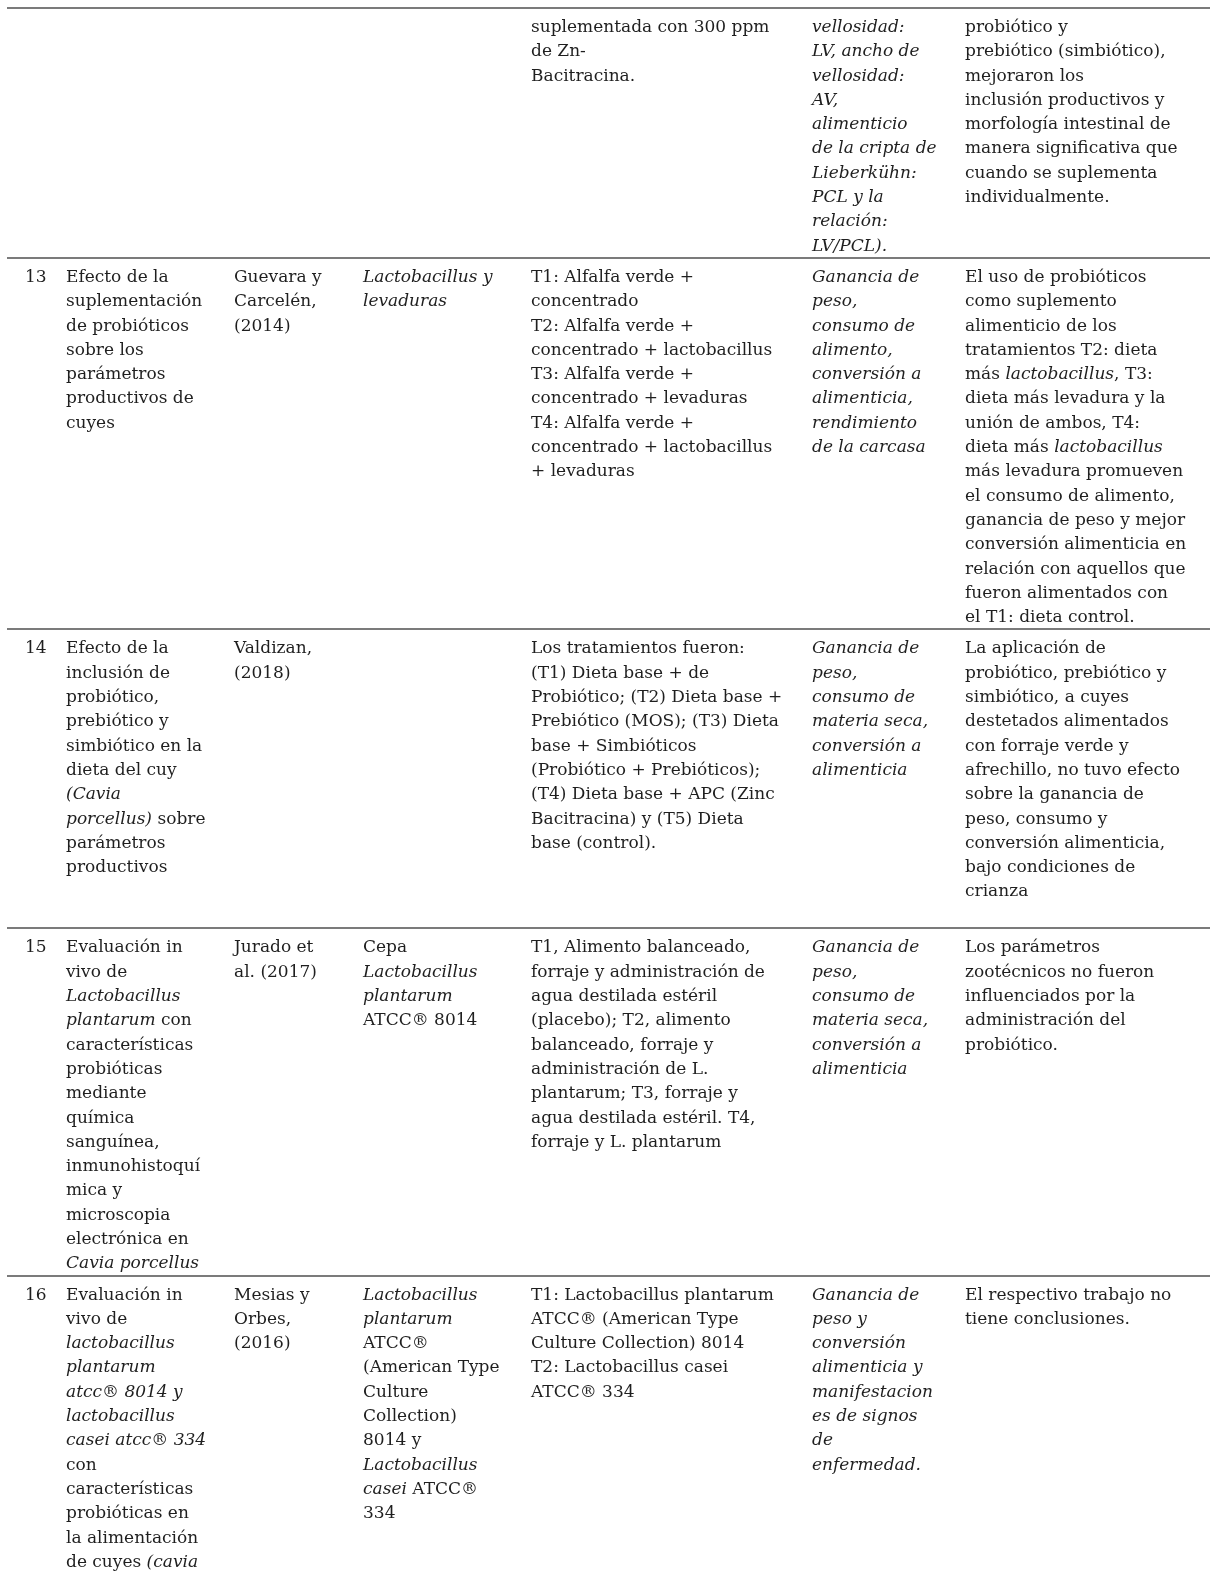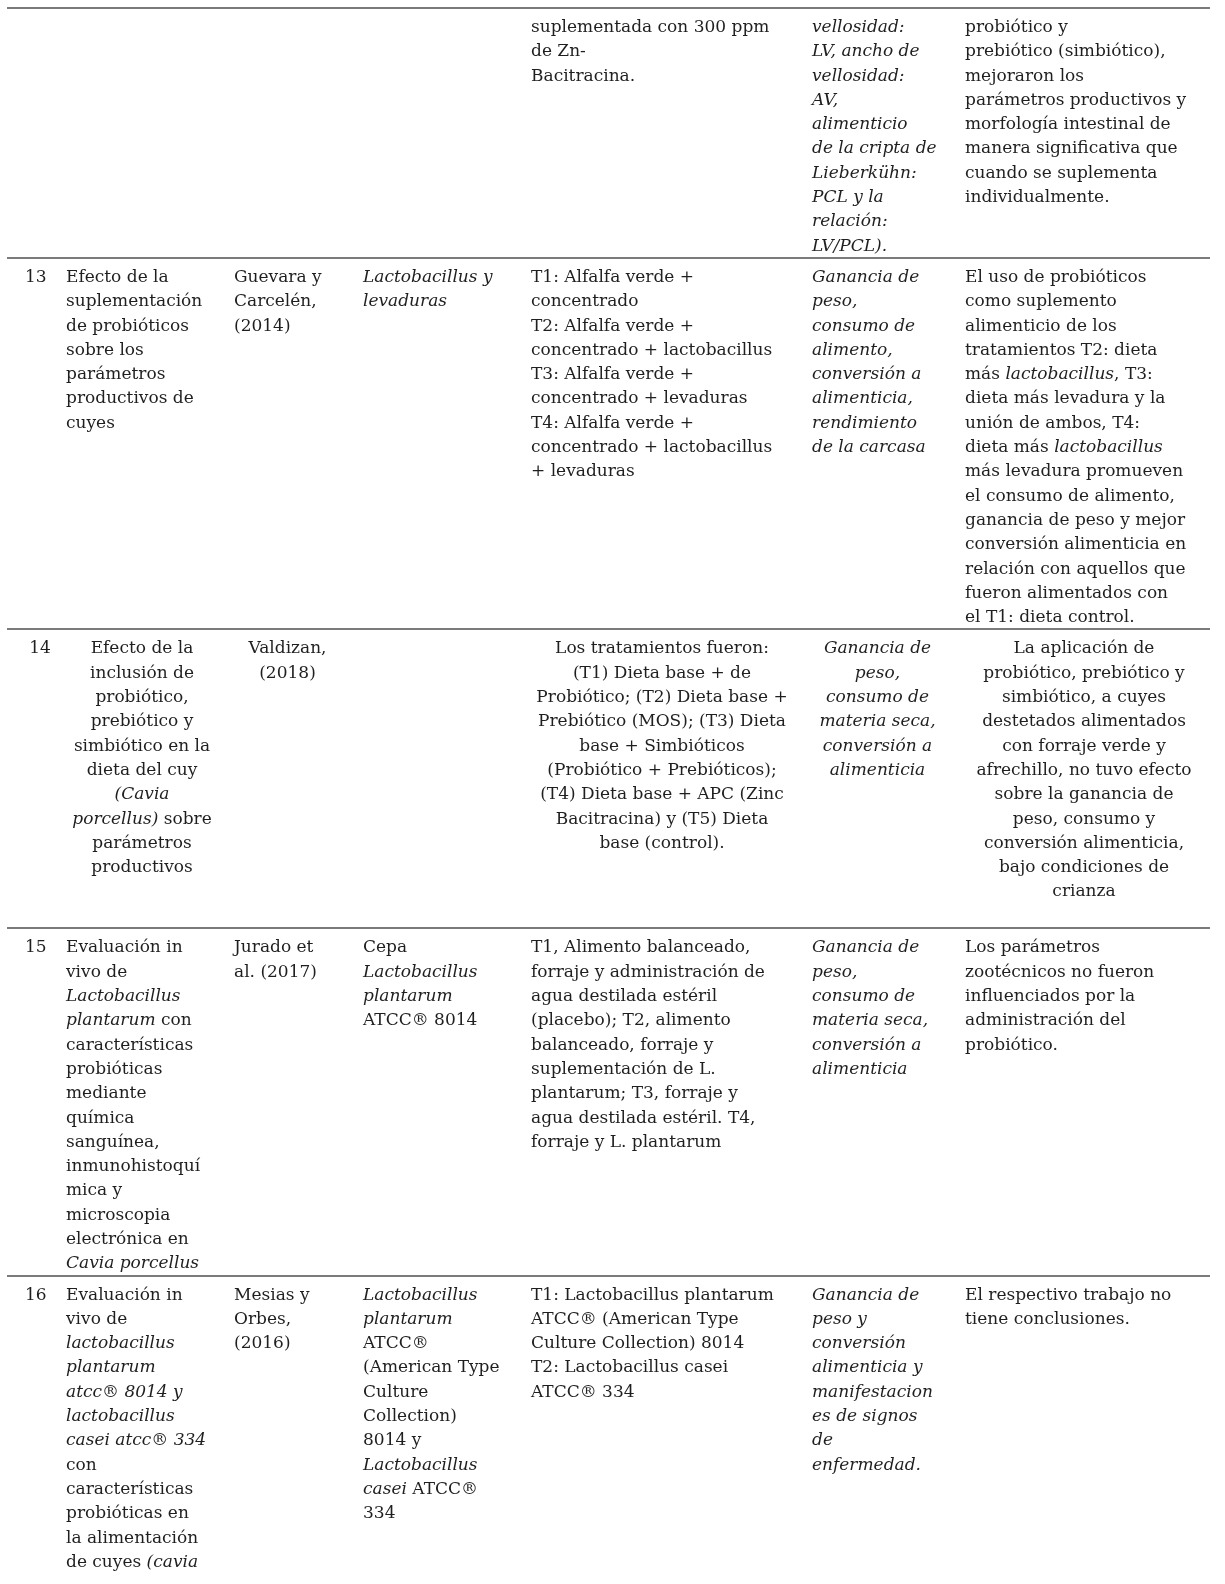--- a/index.html
+++ b/index.html
@@ -33,21 +33,21 @@
   }
   td.c-num     { padding-left: 18px; padding-right: 4px; }
   td.c-title   { padding-left: 7px;  padding-right: 8px; }
   td.c-authors { padding-left: 8px;  padding-right: 10px; }
   td.c-strain  { padding-left: 12px; padding-right: 10px; }
   td.c-treat   { padding-left: 12px; padding-right: 7px; }
   td.c-params  { padding-left: 12px; padding-right: 4px; font-style: italic; }
   td.c-concl   { padding-left: 18px; padding-right: 7px; }
   tr.r0  { height: 176px; margin-top: 48px; }
   tr.r13 { height: 370px; }
-  tr.r14 { height: 299px; text-align: center; }
+  tr.r14 { height: 299px; }
   tr.r15 { height: 344px; }
   tr.r16 { height: 370px; }
   .it { font-style: italic; }
 </style>
 </head>
 <body>
 
 <div class="page">
   <table class="review">
     <colgroup>
@@ -60,21 +60,21 @@
       <col style="width:263px">
     </colgroup>
     <tbody>
       <tr class="r0">
         <td class="c-num"></td>
         <td class="c-title"></td>
         <td class="c-authors"></td>
         <td class="c-strain"></td>
         <td class="c-treat"><span>suplementada con 300 ppm</span><br><span>de Zn-</span><br><span>Bacitracina.</span></td>
         <td class="c-params"><span>vellosidad:</span><br><span>LV, ancho de</span><br><span>vellosidad:</span><br><span>AV,</span><br><span>alimenticio</span><br><span>de la cripta de</span><br><span>Lieberkühn:</span><br><span>PCL y la</span><br><span>relación:</span><br><span>LV/PCL).</span></td>
-        <td class="c-concl"><span>probiótico y</span><br><span>prebiótico (simbiótico),</span><br><span>mejoraron los</span><br><span>parámetros productivos y</span><br><span>morfología intestinal de</span><br><span>manera significativa que</span><br><span>cuando se suplementa</span><br><span>individualmente.</span></td>
+        <td class="c-concl"><span>probiótico y</span><br><span>prebiótico (simbiótico),</span><br><span>mejoraron los</span><br><span>inclusión productivos y</span><br><span>morfología intestinal de</span><br><span>manera significativa que</span><br><span>cuando se suplementa</span><br><span>individualmente.</span></td>
       </tr>
       <tr class="r13">
         <td class="c-num">13</td>
         <td class="c-title"><span>Efecto de la</span><br><span>suplementación</span><br><span>de probióticos</span><br><span>sobre los</span><br><span>parámetros</span><br><span>productivos de</span><br><span>cuyes</span></td>
         <td class="c-authors"><span>Guevara y</span><br><span>Carcelén,</span><br><span>(2014)</span></td>
         <td class="c-strain"><span class="it">Lactobacillus y</span><br><span class="it">levaduras</span></td>
         <td class="c-treat"><span>T1: Alfalfa verde +</span><br><span>concentrado</span><br><span>T2: Alfalfa verde +</span><br><span>concentrado + lactobacillus</span><br><span>T3: Alfalfa verde +</span><br><span>concentrado + levaduras</span><br><span>T4: Alfalfa verde +</span><br><span>concentrado + lactobacillus</span><br><span>+ levaduras</span></td>
         <td class="c-params"><span>Ganancia de</span><br><span>peso,</span><br><span>consumo de</span><br><span>alimento,</span><br><span>conversión a</span><br><span>alimenticia,</span><br><span>rendimiento</span><br><span>de la carcasa</span></td>
         <td class="c-concl"><span>El uso de probióticos</span><br><span>como suplemento</span><br><span>alimenticio de los</span><br><span>tratamientos T2: dieta</span><br><span>más </span><span class="it">lactobacillus</span><span>, T3:</span><br><span>dieta más levadura y la</span><br><span>unión de ambos, T4:</span><br><span>dieta más </span><span class="it">lactobacillus</span><br><span>más levadura promueven</span><br><span>el consumo de alimento,</span><br><span>ganancia de peso y mejor</span><br><span>conversión alimenticia en</span><br><span>relación con aquellos que</span><br><span>fueron alimentados con</span><br><span>el T1: dieta control.</span></td>
       </tr>
@@ -85,21 +85,21 @@
         <td class="c-strain"></td>
         <td class="c-treat"><span>Los tratamientos fueron:</span><br><span>(T1) Dieta base + de</span><br><span>Probiótico; (T2) Dieta base +</span><br><span>Prebiótico (MOS); (T3) Dieta</span><br><span>base + Simbióticos</span><br><span>(Probiótico + Prebióticos);</span><br><span>(T4) Dieta base + APC (Zinc</span><br><span>Bacitracina) y (T5) Dieta</span><br><span>base (control).</span></td>
         <td class="c-params"><span>Ganancia de</span><br><span>peso,</span><br><span>consumo de</span><br><span>materia seca,</span><br><span>conversión a</span><br><span>alimenticia</span></td>
         <td class="c-concl"><span>La aplicación de</span><br><span>probiótico, prebiótico y</span><br><span>simbiótico, a cuyes</span><br><span>destetados alimentados</span><br><span>con forraje verde y</span><br><span>afrechillo, no tuvo efecto</span><br><span>sobre la ganancia de</span><br><span>peso, consumo y</span><br><span>conversión alimenticia,</span><br><span>bajo condiciones de</span><br><span>crianza</span></td>
       </tr>
       <tr class="r15">
         <td class="c-num">15</td>
         <td class="c-title"><span>Evaluación in</span><br><span>vivo de</span><br><span class="it">Lactobacillus</span><br><span class="it">plantarum</span><span> con</span><br><span>características</span><br><span>probióticas</span><br><span>mediante</span><br><span>química</span><br><span>sanguínea,</span><br><span>inmunohistoquí</span><br><span>mica y</span><br><span>microscopia</span><br><span>electrónica en</span><br><span class="it">Cavia porcellus</span></td>
         <td class="c-authors"><span>Jurado et</span><br><span>al. (2017)</span></td>
         <td class="c-strain"><span>Cepa</span><br><span class="it">Lactobacillus</span><br><span class="it">plantarum</span><br><span>ATCC® 8014</span></td>
-        <td class="c-treat"><span>T1, Alimento balanceado,</span><br><span>forraje y administración de</span><br><span>agua destilada estéril</span><br><span>(placebo); T2, alimento</span><br><span>balanceado, forraje y</span><br><span>suplementación de L.</span><br><span>plantarum; T3, forraje y</span><br><span>agua destilada estéril. T4,</span><br><span>forraje y L. plantarum</span></td>
+        <td class="c-treat"><span>T1, Alimento balanceado,</span><br><span>forraje y administración de</span><br><span>agua destilada estéril</span><br><span>(placebo); T2, alimento</span><br><span>balanceado, forraje y</span><br><span>administración de L.</span><br><span>plantarum; T3, forraje y</span><br><span>agua destilada estéril. T4,</span><br><span>forraje y L. plantarum</span></td>
         <td class="c-params"><span>Ganancia de</span><br><span>peso,</span><br><span>consumo de</span><br><span>materia seca,</span><br><span>conversión a</span><br><span>alimenticia</span></td>
         <td class="c-concl"><span>Los parámetros</span><br><span>zootécnicos no fueron</span><br><span>influenciados por la</span><br><span>administración del</span><br><span>probiótico.</span></td>
       </tr>
       <tr class="r16">
         <td class="c-num">16</td>
         <td class="c-title"><span>Evaluación in</span><br><span>vivo de</span><br><span class="it">lactobacillus</span><br><span class="it">plantarum</span><br><span class="it">atcc® 8014 y</span><br><span class="it">lactobacillus</span><br><span class="it">casei atcc® 334</span><br><span>con</span><br><span>características</span><br><span>probióticas en</span><br><span>la alimentación</span><br><span>de cuyes </span><span class="it">(cavia</span></td>
         <td class="c-authors"><span>Mesias y</span><br><span>Orbes,</span><br><span>(2016)</span></td>
         <td class="c-strain"><span class="it">Lactobacillus</span><br><span class="it">plantarum</span><br><span>ATCC®</span><br><span>(American Type</span><br><span>Culture</span><br><span>Collection)</span><br><span>8014 y</span><br><span class="it">Lactobacillus</span><br><span class="it">casei</span><span> ATCC®</span><br><span>334</span></td>
         <td class="c-treat"><span>T1: Lactobacillus plantarum</span><br><span>ATCC® (American Type</span><br><span>Culture Collection) 8014</span><br><span>T2: Lactobacillus casei</span><br><span>ATCC® 334</span></td>
         <td class="c-params"><span>Ganancia de</span><br><span>peso y</span><br><span>conversión</span><br><span>alimenticia y</span><br><span>manifestacion</span><br><span>es de signos</span><br><span>de</span><br><span>enfermedad.</span></td>

